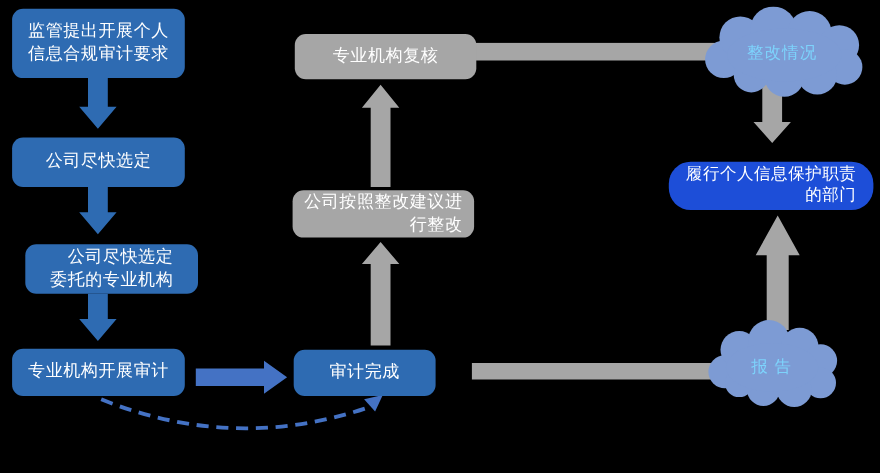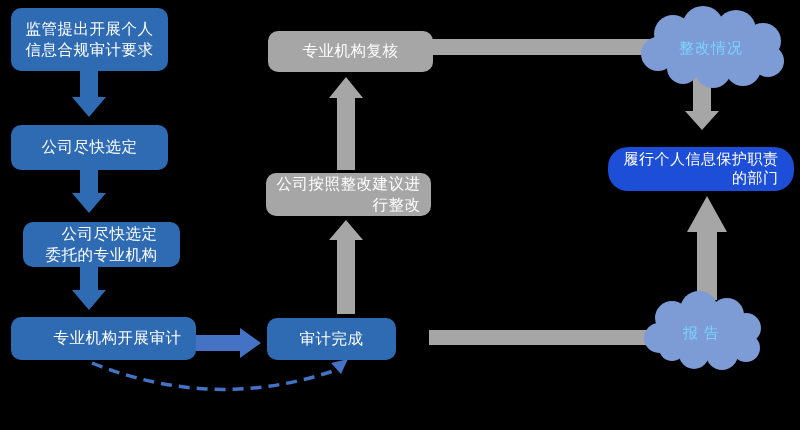--- a/index.html
+++ b/index.html
@@ -18,21 +18,21 @@
   .cloud{position:absolute;z-index:2;}
   .cloud .cloud-label{
     position:absolute;left:0;top:0;right:0;bottom:0;display:flex;align-items:center;
     justify-content:center;color:#7dd3fc;font-size:15px;letter-spacing:1px;white-space:pre;
   }
   .cloud.small .cloud-label{letter-spacing:6px;padding-left:6px;}
   
   .n-regulator{left:11px;top:8px;width:157px;height:63px;}
   .n-notified{left:11px;top:125px;width:157px;height:45px;}
   .n-select{left:11px;top:222px;width:157px;height:45px;margin-left:12px;}
-  .n-audit{left:11px;top:317px;width:157px;height:43px;padding-left:28px;}
+  .n-audit{left:11px;top:317px;width:157px;height:43px;}
   .n-done{left:267px;top:318px;width:129px;height:42px;}
   .n-review{left:268px;top:31px;width:165px;height:41px;}
   .n-rectify{left:266px;top:173px;width:165px;height:43px;}
   .n-dept{left:608px;top:147px;width:186px;height:44px;}
   .c-status{left:628px;top:6px;width:166px;height:84px;}
   .c-report{left:634px;top:290px;width:134px;height:86px;}
 </style>
 </head>
 <body>
 

